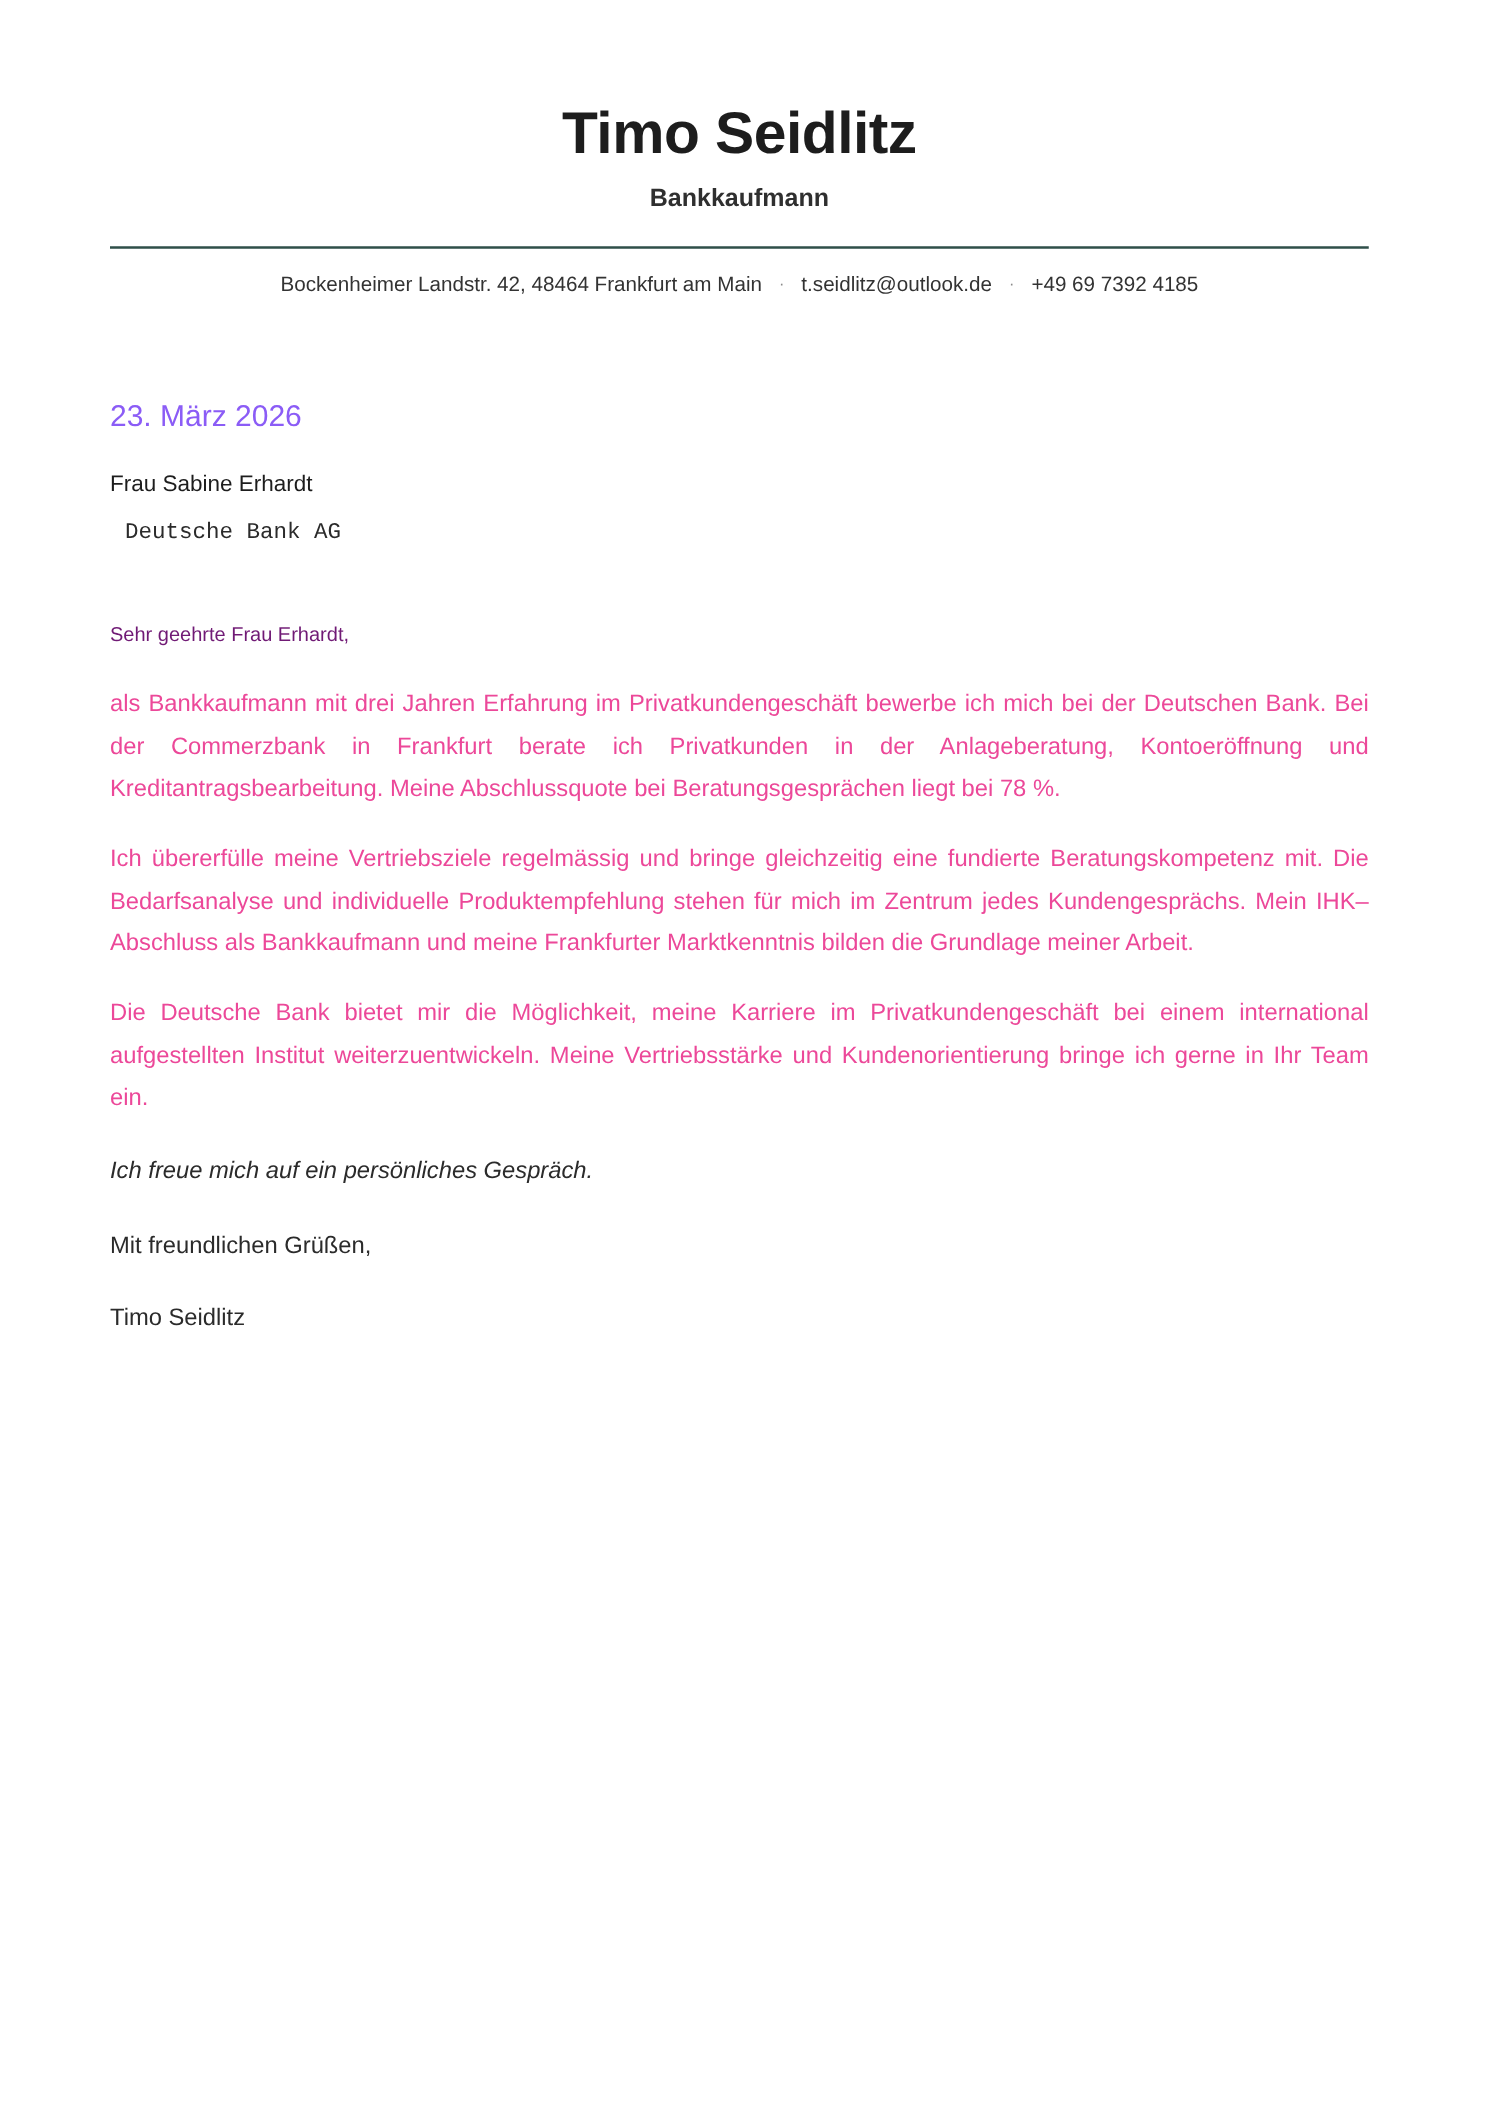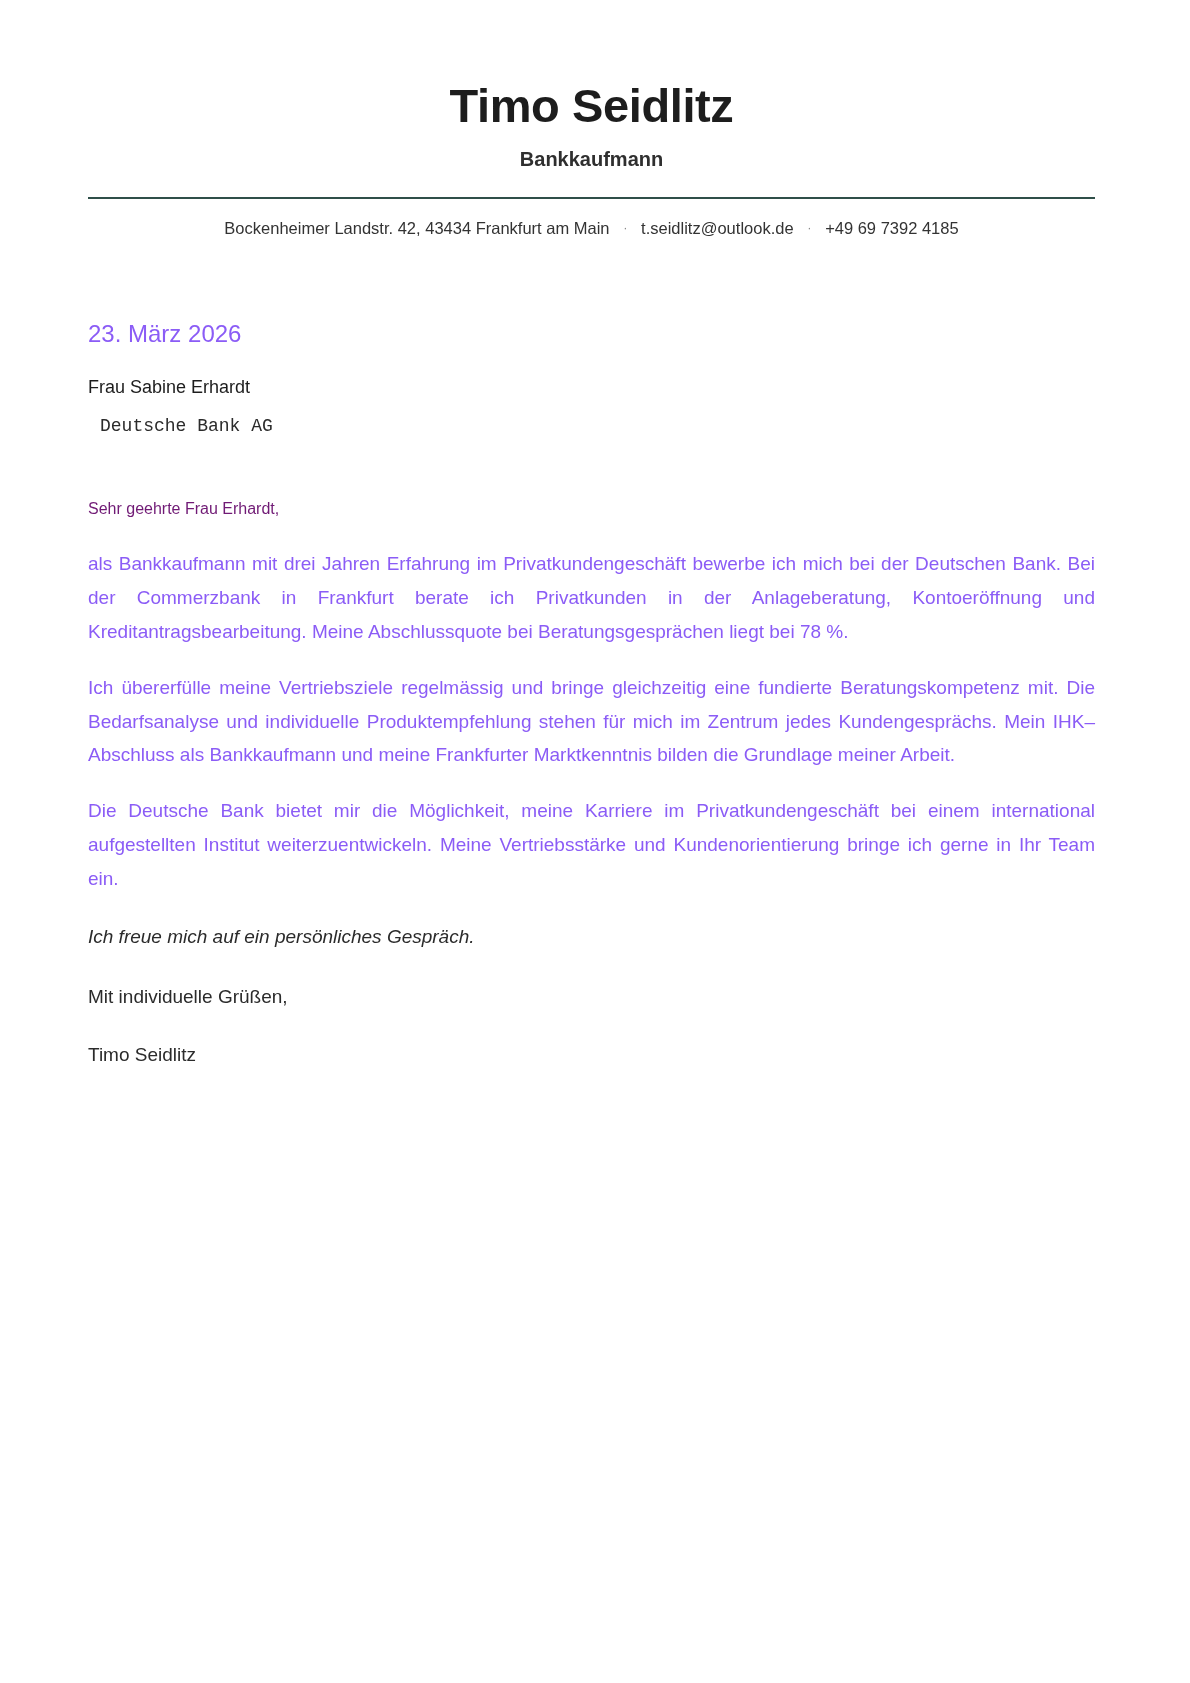--- a/index.html
+++ b/index.html
@@ -98,21 +98,21 @@
   }
   .salutation {
     font-size: 16px;
     line-height: 1.6;
     color: #701a75;
     margin: 0 0 26px 0;
   }
   .para {
     font-size: 19px;
     line-height: 1.78;
-    color: #8b5cf6;
+    color: #ec4899;
     margin: 0 0 22px 0;
     text-align: justify;
     text-justify: inter-word;
   }
   .para:last-child { margin-bottom: 0; }
   .closing {
     font-size: 19px;
     line-height: 1.6;
     color: #2b2b2b;
     margin: 26px 0 0 0;
@@ -137,21 +137,21 @@
 </head>
 <body>
 
 <div class="page">
 
   <header class="letterhead">
     <h1 class="name-title">Timo Seidlitz</h1>
     <div class="job-title">Bankkaufmann</div>
     <div class="divider"></div>
     <div class="contact-line">
-      <span>Bockenheimer Landstr. 42, 43434 Frankfurt am Main</span>
+      <span>Bockenheimer Landstr. 42, 48464 Frankfurt am Main</span>
       <span class="contact-sep">·</span>
       <span>t.seidlitz@outlook.de</span>
       <span class="contact-sep">·</span>
       <span>+49 69 7392 4185</span>
     </div>
   </header>
 
   <section class="meta">
     <div class="date-line">23. März 2026</div>
     <div class="recipient-name">Frau Sabine Erhardt</div>
@@ -162,18 +162,18 @@
     <p class="salutation">Sehr geehrte Frau Erhardt,</p>
 
     <p class="para">als Bankkaufmann mit drei Jahren Erfahrung im Privatkundengeschäft bewerbe ich mich bei der Deutschen Bank. Bei der Commerzbank in Frankfurt berate ich Privatkunden in der Anlageberatung, Kontoeröffnung und Kreditantragsbearbeitung. Meine Abschlussquote bei Beratungsgesprächen liegt bei 78 %.</p>
 
     <p class="para">Ich übererfülle meine Vertriebsziele regelmässig und bringe gleichzeitig eine fundierte Beratungskompetenz mit. Die Bedarfsanalyse und individuelle Produktempfehlung stehen für mich im Zentrum jedes Kundengesprächs. Mein IHK–Abschluss als Bankkaufmann und meine Frankfurter Marktkenntnis bilden die Grundlage meiner Arbeit.</p>
 
     <p class="para">Die Deutsche Bank bietet mir die Möglichkeit, meine Karriere im Privatkundengeschäft bei einem international aufgestellten Institut weiterzuentwickeln. Meine Vertriebsstärke und Kundenorientierung bringe ich gerne in Ihr Team ein.</p>
 
     <p class="closing">Ich freue mich auf ein persönliches Gespräch.</p>
 
-    <p class="sincerely">Mit individuelle Grüßen,</p>
+    <p class="sincerely">Mit freundlichen Grüßen,</p>
 
     <p class="signature">Timo Seidlitz</p>
   </section>
 
 </div>
 
 </body></html>

